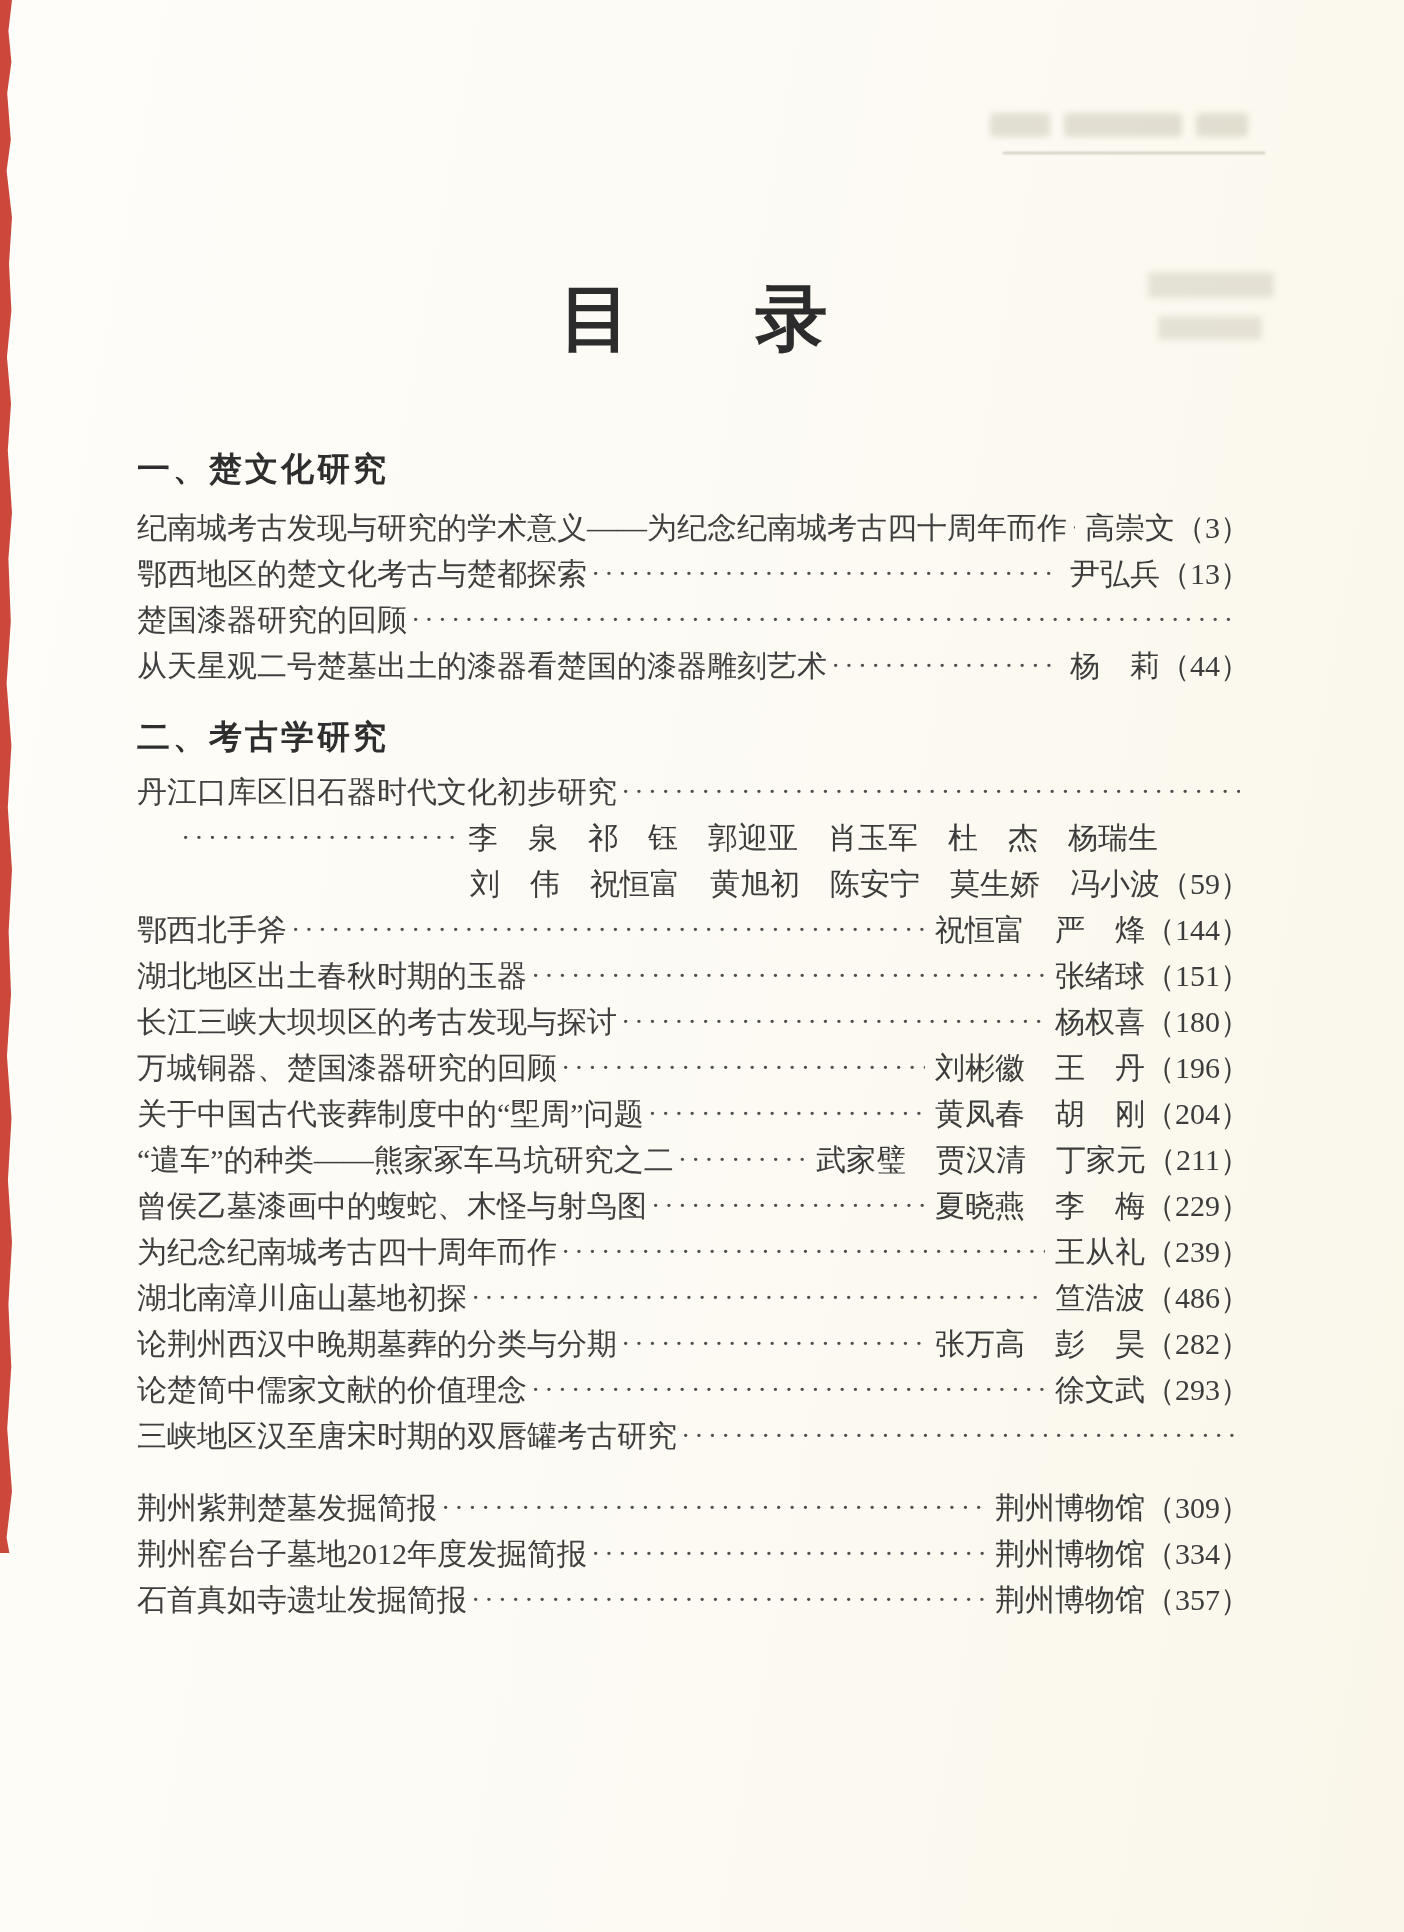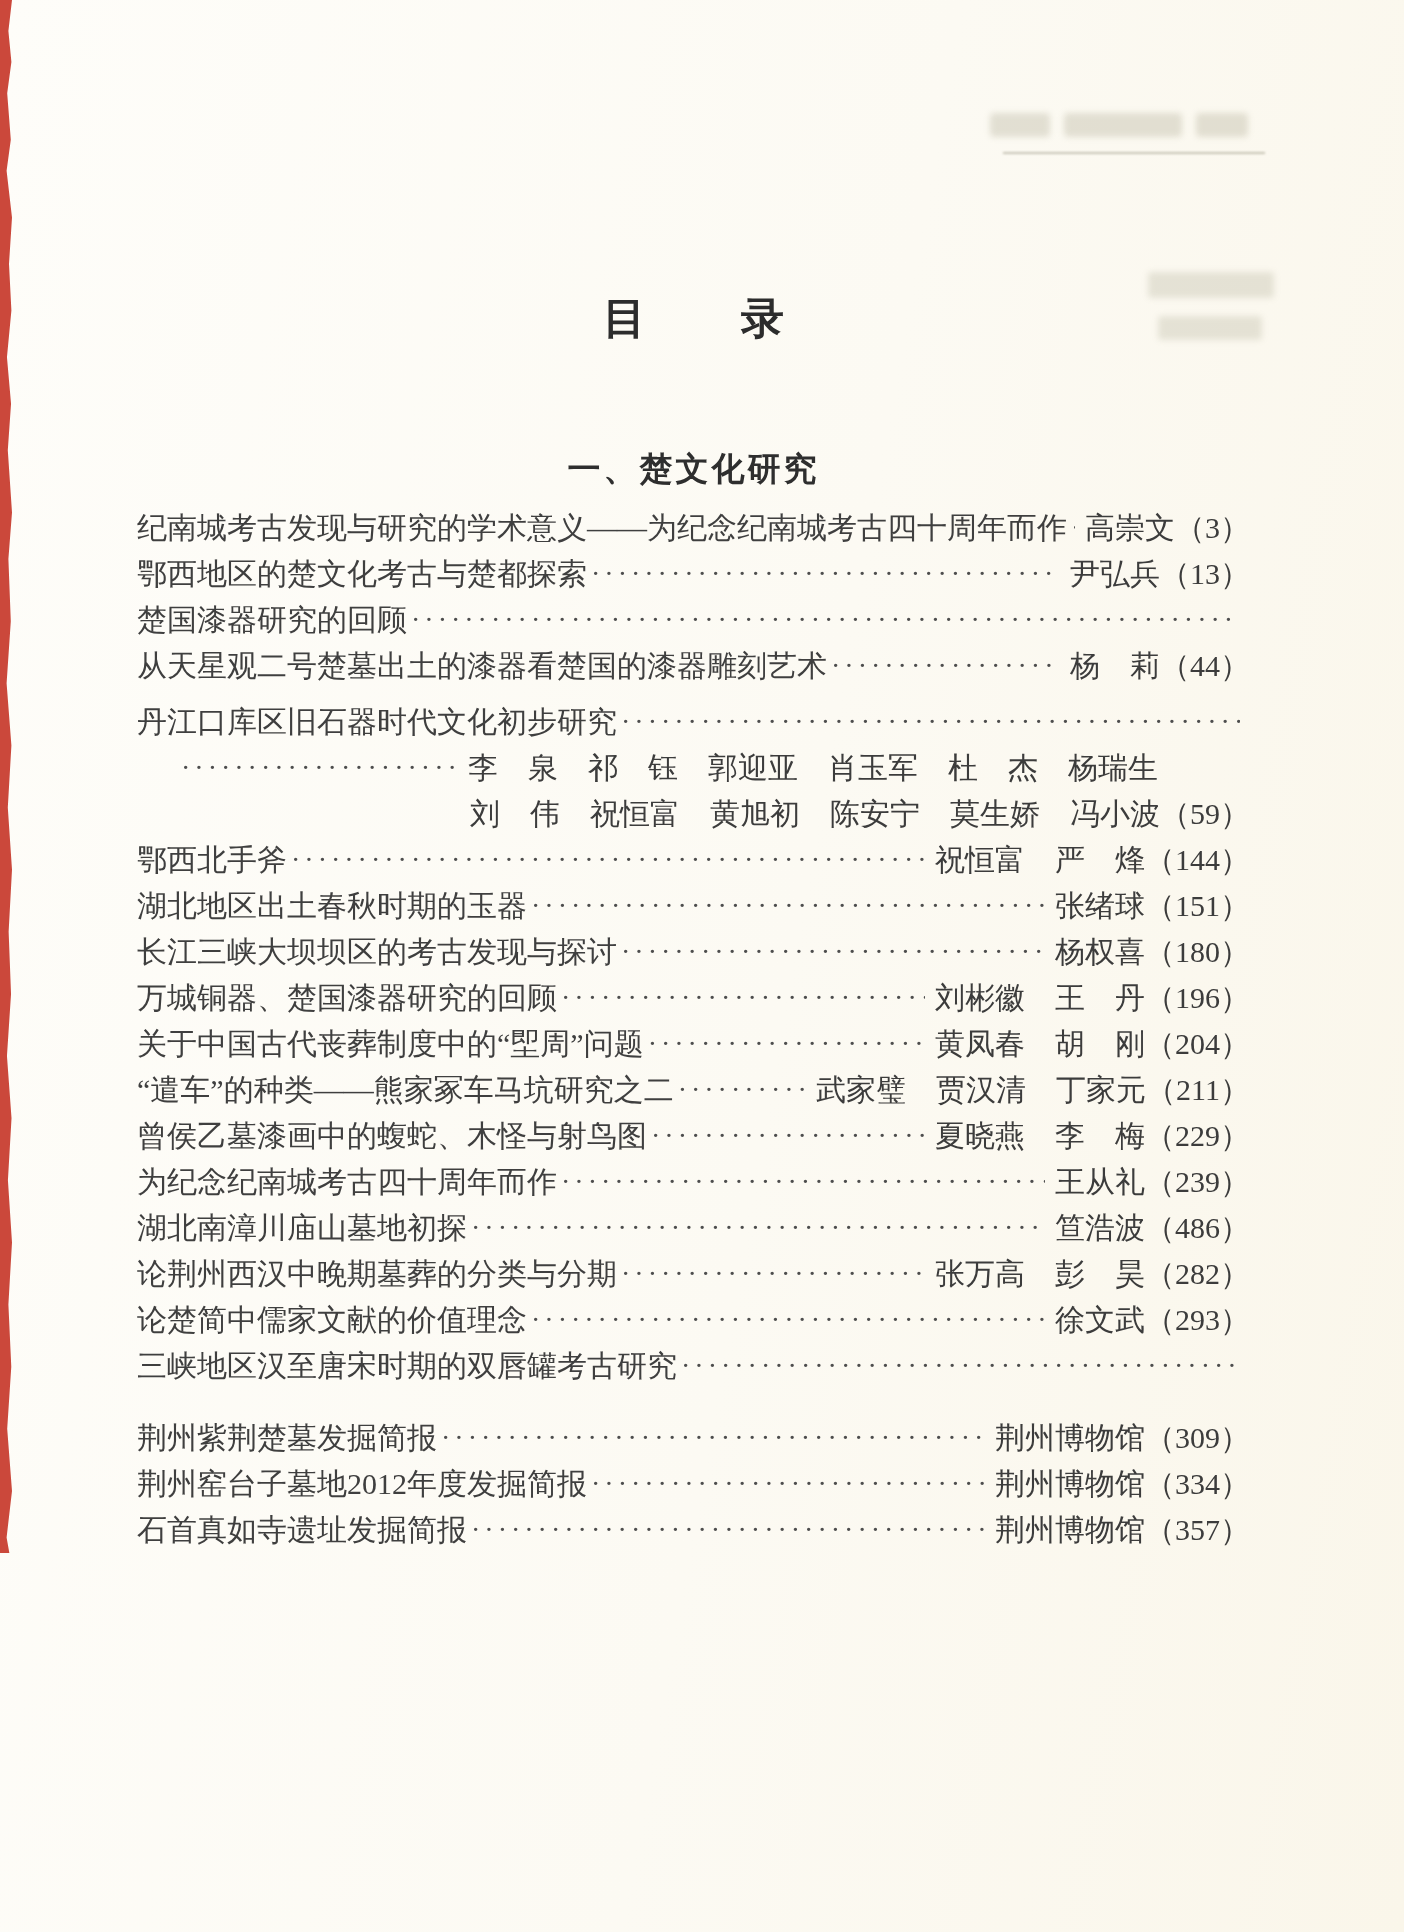--- a/index.html
+++ b/index.html
@@ -18,26 +18,26 @@
     background:#c7382a;opacity:.92;
     clip-path:polygon(0 0,100% 0,70% 2%,95% 4%,60% 6%,90% 9%,55% 11%,100% 14%,
       75% 17%,95% 20%,58% 23%,92% 26%,65% 29%,100% 33%,70% 36%,90% 40%,55% 44%,
       95% 48%,65% 52%,100% 56%,72% 60%,92% 64%,58% 68%,96% 72%,66% 76%,100% 80%,
       70% 84%,94% 88%,60% 92%,100% 96%,55% 99%,78% 100%,0 100%);
   }
   .content{position:absolute;left:137px;top:0;width:1113px;}
   .doc-title{
     margin-top:284px;
     text-align:center;
-    font-size:43px;font-weight:700;color:#2c2c2c;
+    font-size:72px;font-weight:700;color:#2c2c2c;
     letter-spacing:26px;padding-left:26px;
     line-height:70px;white-space:nowrap;
   }
   .sec-heading{
-    margin:0;text-align:center;
+    margin:0;text-align:left;
     font-family:"Liberation Sans","DejaVu Sans",sans-serif;
     font-weight:700;font-size:33px;line-height:44px;
     color:#2e2e2e;letter-spacing:3px;white-space:nowrap;
   }
   .sec-heading.h1{margin-top:93px;}
   .sec-heading.h2{margin-top:26px;}
   .sec-heading.h3{margin-top:26px;}
   .entries{margin-top:14px;}
   .entries.e2{margin-top:10px;}
   .entries.e3{margin-top:26px;}
@@ -108,20 +108,21 @@
         <span class="t">楚国漆器研究的回顾</span>
         <span class="leader">································································································································································</span>
       </div>
       <div class="entry">
         <span class="t">从天星观二号楚墓出土的漆器看楚国的漆器雕刻艺术</span>
         <span class="leader">································································································································································</span>
         <span class="r">杨　莉（44）</span>
       </div>
     </div>
 
+    <h2 class="sec-heading h2">二、考古学研究</h2>
     <div class="entries e2">
       <div class="entry">
         <span class="t">丹江口库区旧石器时代文化初步研究</span>
         <span class="leader">································································································································································</span>
       </div>
       <div class="entry cont">
         <span class="leader">································································································································································</span>
         <span class="r">李　泉　祁　钰　郭迎亚　肖玉军　杜　杰　杨瑞生</span>
       </div>
       <div class="entry contc">

